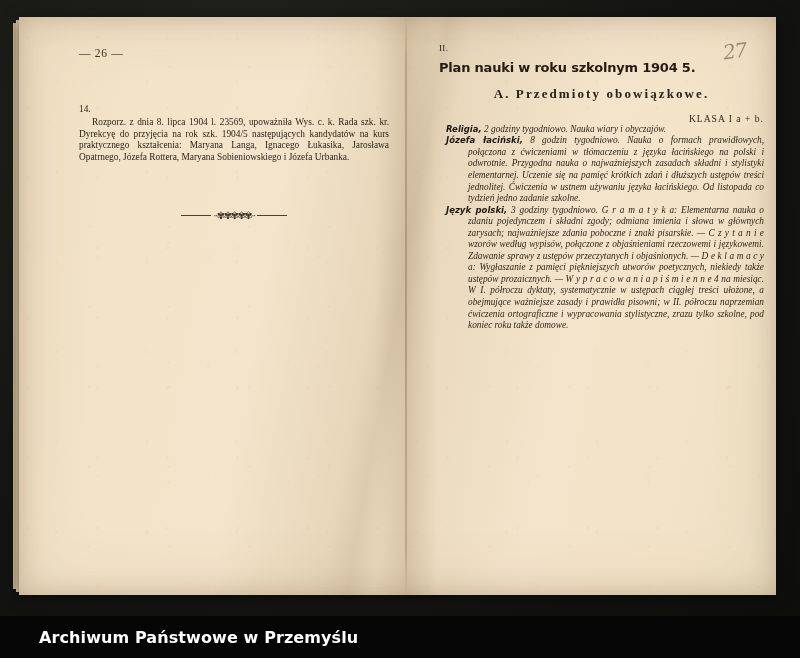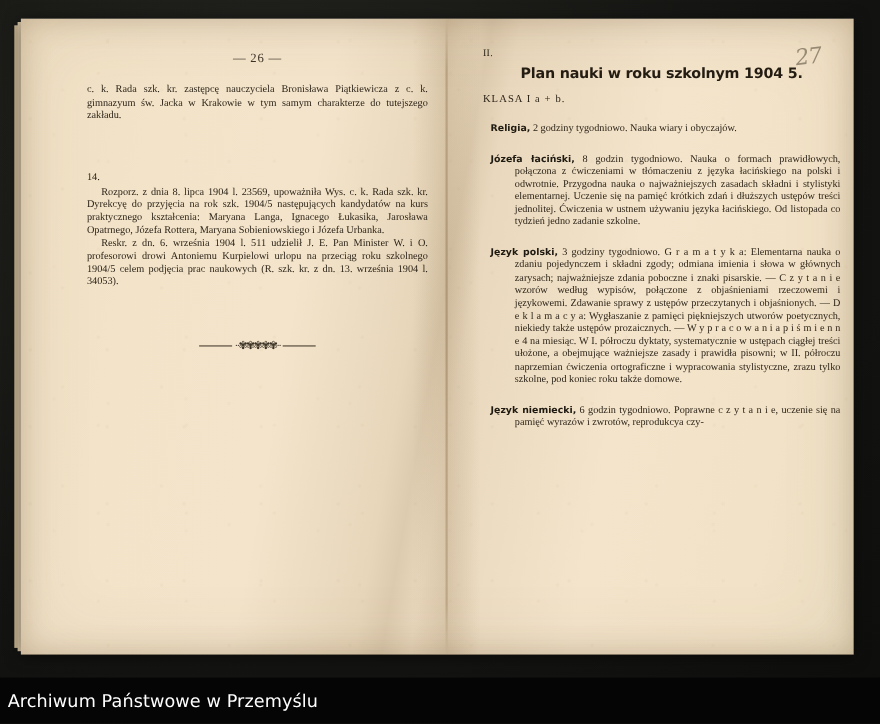--- a/index.html
+++ b/index.html
@@ -87,21 +87,21 @@
     position:absolute; inset:0; pointer-events:none;
     box-shadow: inset 0 0 26px rgba(120,92,58,.30), inset 0 0 70px rgba(120,92,58,.12);
   }
 
   
   .page { position: absolute; top: 0; height: 578px; }
   #page-left  { left: 60px;  width: 310px; }
   #page-right { left: 420px; width: 325px; }
 
   .folio {
-    text-align: center;
+    text-align: left;
     font-size: 11.5px;
     letter-spacing: .06em;
     color: #3b3226;
     margin-top: 30px;
     margin-bottom: 18px;
   }
 
   .para {
     font-size: 9.35px;
     line-height: 11.6px;
@@ -153,53 +153,53 @@
 
   
   .sec-num {
     text-align: left;
     font-size: 9px;
     color: #2d2519;
     margin-top: 26px;
     letter-spacing: .04em;
   }
   .h-main {
-    text-align: center;
     font-family: "DejaVu Sans", sans-serif;
     font-weight: 700;
     font-size: 13px;
     color: #241d13;
     margin-top: 7px;
     letter-spacing: -0.2px;
   }
   .h-sub {
     text-align: center;
     font-size: 13px;
     color: #2a2318;
     margin-top: 11px;
     letter-spacing: 2.1px;
     font-family: "Liberation Serif", serif;
   }
   .h-class {
-    text-align: left;
+    text-align: right;
     font-size: 9.6px;
     color: #2d2519;
     margin-top: 10px;
     letter-spacing: 1px;
   }
 
   
   .subject {
     font-size: 9.3px;
     line-height: 11.55px;
     text-align: justify;
     color: #2d2519;
-    margin-top: 16px;
+    margin-top: 0;
     padding-left: 29px;
     text-indent: -22px;
+    font-style: italic;
   }
   .subject .lead {
     font-family: "DejaVu Sans", sans-serif;
     font-weight: 700;
     font-size: 8.5px;
     color: #1f1a11;
   }
 
   
   #pencil-folio {
@@ -219,25 +219,26 @@
   #watermark {
     position: absolute;
     left: 0; bottom: 0;
     width: 800px; height: 42px;
     background: #050505;
     display: flex;
     align-items: center;
   }
   #watermark .wm-text {
     font-family: "DejaVu Sans", sans-serif;
-    font-weight: 400;
+    font-weight: 700;
     font-size: 16px;
     color: #ffffff;
     padding-left: 7px;
     letter-spacing: .1px;
+    margin-left: 32px;
   }
 </style>
 </head>
 <body>
 
 <div id="scan">
 
   <div id="backdrop"></div>
 
   <div id="book">
@@ -247,69 +248,64 @@
 
     <div id="pages">
       <div id="grain"></div>
       <div id="gutter-shade"></div>
       <div id="gutter"></div>
 
       <div class="page" id="page-left">
 
         <div class="folio">—  26  —</div>
 
-        <div class="para noindent">c. k. Rada szk. kr. zastępcę nauczyciela Bronisława Piątkiewicza z c. k. gimnazyum św. Jacka w Krakowie w tym samym charakterze do tutejszego zakładu.</div>
 
         <div class="numitem">
           <span class="num">14.</span>
         </div>
 
         <div class="block-gap"></div>
 
         <div class="para">Rozporz. z dnia 8. lipca 1904 l. 23569, upoważniła Wys. c. k. Rada szk. kr. Dyrekcyę do przyjęcia na rok szk. 1904/5 następujących kandydatów na kurs praktycznego kształcenia: Maryana Langa, Ignacego Łukasika, Jarosława Opatrnego, Józefa Rottera, Maryana Sobieniowskiego i Józefa Urbanka.</div>
 
 
-        <div class="para">Reskr. z dn. 6. września 1904 l. 511 udzielił J. E. Pan Minister W. i O. profesorowi drowi Antoniemu Kurpielowi urlopu na przeciąg roku szkolnego 1904/5 celem podjęcia prac naukowych (R. szk. kr. z dn. 13. września 1904 l. 34053).</div>
 
 
 
         <div class="ornament">
           <span class="orn-rule"></span><span class="orn-mid">··✾✾✾✾✾··</span><span class="orn-rule"></span>
         </div>
 
       </div>
 
       <div class="page" id="page-right">
 
         <div class="sec-num">II.</div>
 
         <h1 class="h-main">Plan nauki w roku szkolnym 1904 5.</h1>
 
+        <h2 class="h-sub">A. Przedmioty obowiązkowe.</h2>
 
         <div class="h-class">KLASA I a + b.</div>
 
         <div class="subject">
           <span class="lead">Religia,</span>
           <span>2 godziny tygodniowo. Nauka wiary i obyczajów.</span>
         </div>
 
         <div class="subject">
           <span class="lead">Józefa łaciński,</span>
           <span>8 godzin tygodniowo. Nauka o formach prawidłowych, połączona z ćwiczeniami w tłómaczeniu z języka łacińskiego na polski i odwrotnie. Przygodna nauka o najważniejszych zasadach składni i stylistyki elementarnej. Uczenie się na pamięć krótkich zdań i dłuższych ustępów treści jednolitej. Ćwiczenia w ustnem używaniu języka łacińskiego. Od listopada co tydzień jedno zadanie szkolne.</span>
         </div>
 
         <div class="subject">
           <span class="lead">Język polski,</span>
           <span>3 godziny tygodniowo. G r a m a t y k a: Elementarna nauka o zdaniu pojedynczem i składni zgody; odmiana imienia i słowa w głównych zarysach; najważniejsze zdania poboczne i znaki pisarskie. — C z y t a n i e wzorów według wypisów, połączone z objaśnieniami rzeczowemi i językowemi. Zdawanie sprawy z ustępów przeczytanych i objaśnionych. — D e k l a m a c y a: Wygłaszanie z pamięci piękniejszych utworów poetycznych, niekiedy także ustępów prozaicznych. — W y p r a c o w a n i a  p i ś m i e n n e 4 na miesiąc. W I. półroczu dyktaty, systematycznie w ustępach ciągłej treści ułożone, a obejmujące ważniejsze zasady i prawidła pisowni; w II. półroczu naprzemian ćwiczenia ortograficzne i wypracowania stylistyczne, zrazu tylko szkolne, pod koniec roku także domowe.</span>
         </div>
 
-        <div class="subject">
-          <span class="lead">Język niemiecki,</span>
-          <span>6 godzin tygodniowo. Poprawne c z y t a n i e, uczenie się na pamięć wyrazów i zwrotów, reprodukcya czy-</span>
-        </div>
 
       </div>
 
       <div id="pencil-folio">27</div>
 
       <div id="vignette"></div>
     </div>
   </div>
 
   <div id="watermark">

